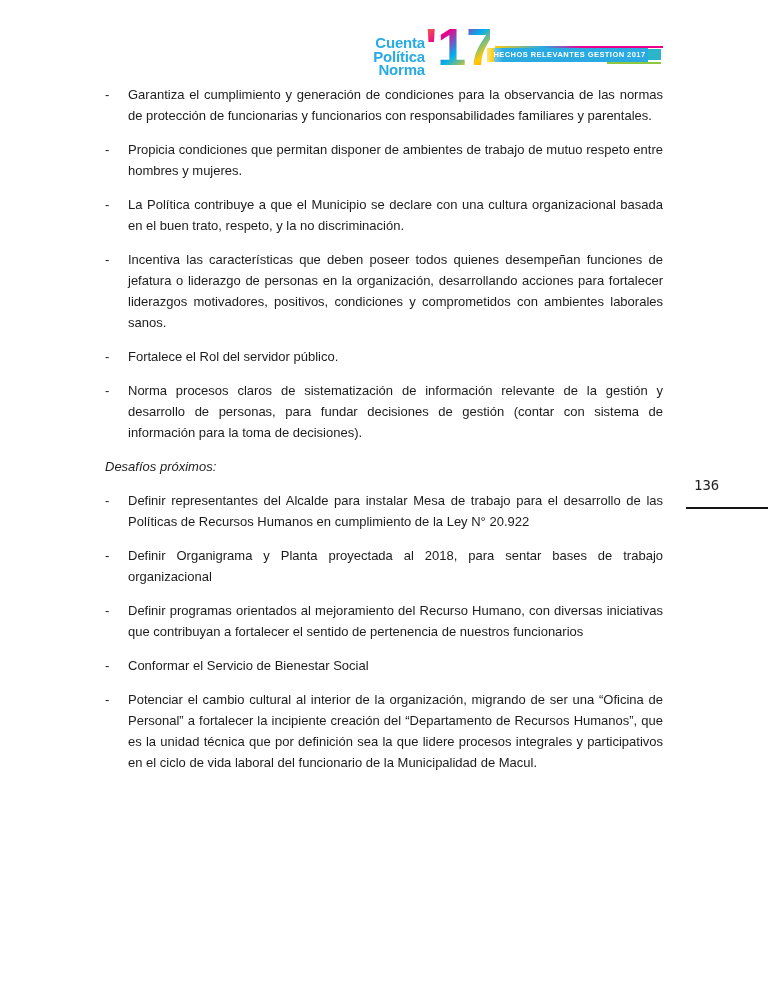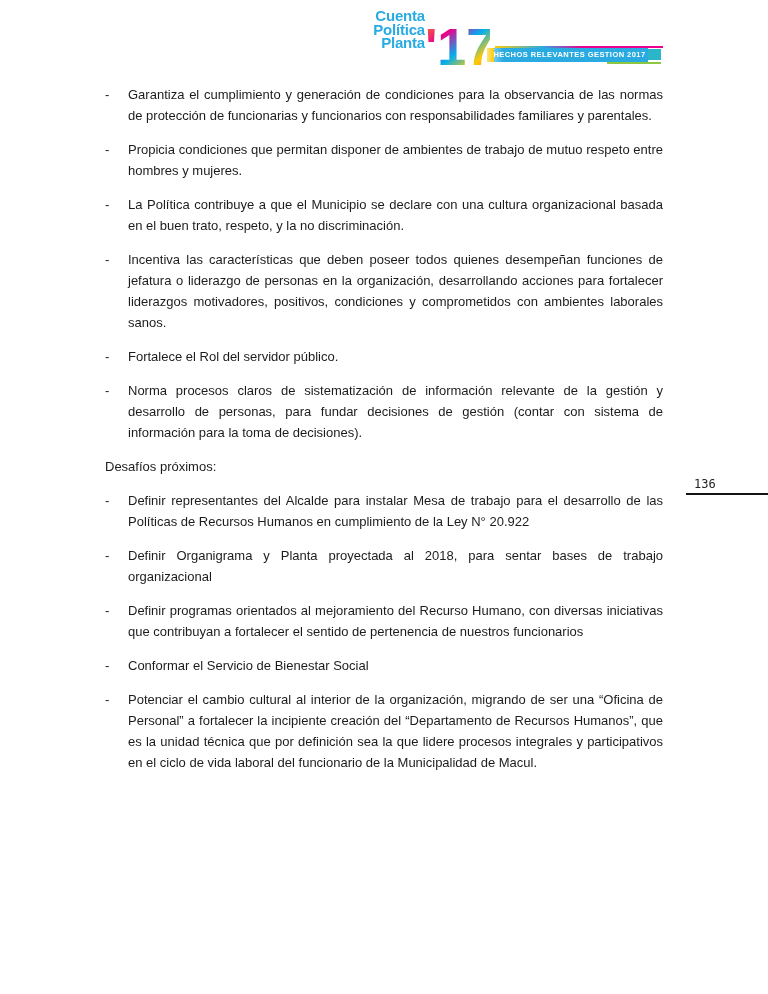--- a/index.html
+++ b/index.html
@@ -3,21 +3,21 @@
 <meta charset="utf-8">
 <style>
   html, body { margin:0; padding:0; background:#ffffff; }
   .page {
     position:relative; width:768px; height:994px; background:#ffffff;
     font-family:"Liberation Sans", sans-serif; overflow:hidden; margin:0 auto;
   }
 
   
   .logo-words {
-    position:absolute; top:9px; left:328px; width:97px; text-align:right;
+    position:absolute; top:36px; left:328px; width:97px; text-align:right;
     color:#29abe2; font-weight:bold; font-size:15px; line-height:13.5px;
     letter-spacing:-0.2px;
   }
   .logo-year { position:absolute; left:424px; top:15px; width:66px; height:58px; }
 
   .banner {
     position:absolute; left:487px; top:48px; width:161px; height:14px;
     background:linear-gradient(to right, #aee2f5 0%, #29abe2 10%, #29abe2 100%);
   }
   .banner-stripe-left {
@@ -45,39 +45,39 @@
 
   
   .content {
     position:absolute; left:105px; top:84px; width:558px;
     color:#1c1c1c; font-size:13px; line-height:21px;
   }
   ul.blist { list-style:none; margin:0; padding:0; }
   li.bitem { display:flex; margin:0 0 13px 0; }
   .bdash { flex:0 0 23px; }
   .btext { flex:1; text-align:justify; }
-  .sheading { margin:0 0 13px 0; }
+  .sheading { margin:0 0 13px 0;font-style:italic; }
 
   
   .pagenum {
     position:absolute; left:686px; top:477px; width:74px;
-    border-bottom:2px solid #151515; padding:0 0 2px 8px;
-    font-family:"DejaVu Sans Mono", monospace; font-size:12px; color:#222222;
+    border-bottom:2px solid #151515; padding:0 0 14px 8px;
+    font-family:"DejaVu Sans Mono", monospace; font-size:14px; color:#222222;
   }
 </style>
 </head>
 <body>
 
 <div class="page">
 
   <header>
     <div class="logo-words">
       <div>Cuenta</div>
       <div>Política</div>
-      <div>Planta</div>
+      <div>Norma</div>
     </div>
 
     <div class="logo-year">
       <svg width="66" height="58" viewBox="0 0 66 58" aria-hidden="true">
         <defs>
           <linearGradient id="mosaic" x1="0" y1="0" x2="1" y2="1">
             <stop offset="0" stop-color="#f7941e"></stop>
             <stop offset="0.28" stop-color="#ec008c"></stop>
             <stop offset="0.52" stop-color="#00aeef"></stop>
             <stop offset="0.74" stop-color="#ffcb05"></stop>

